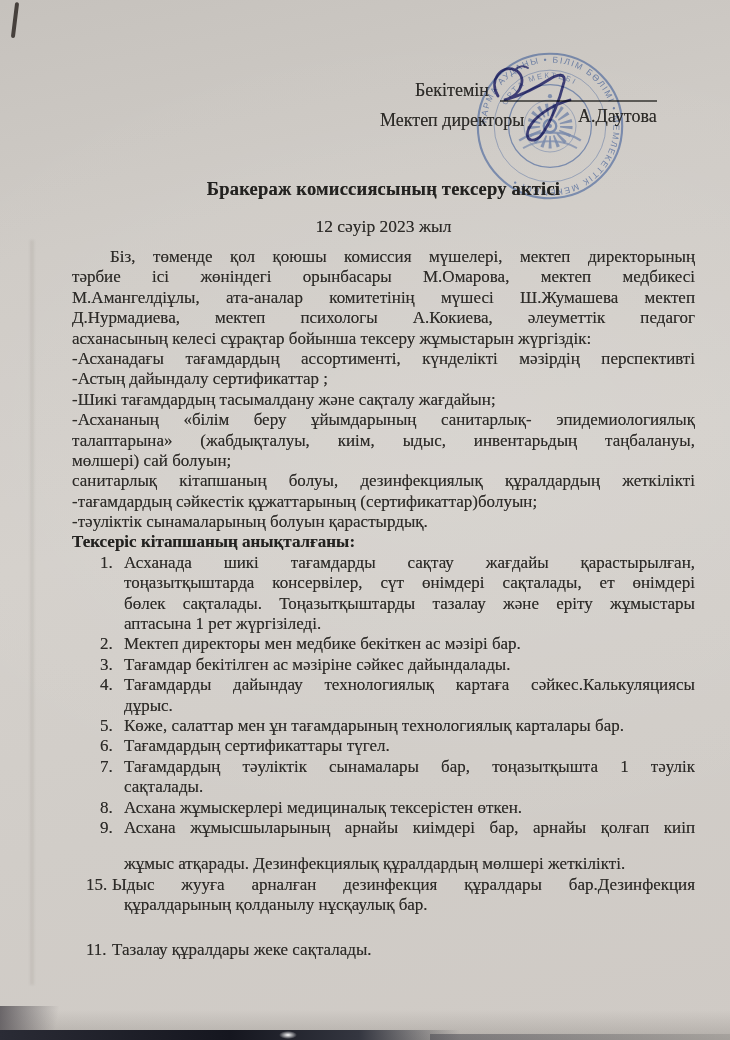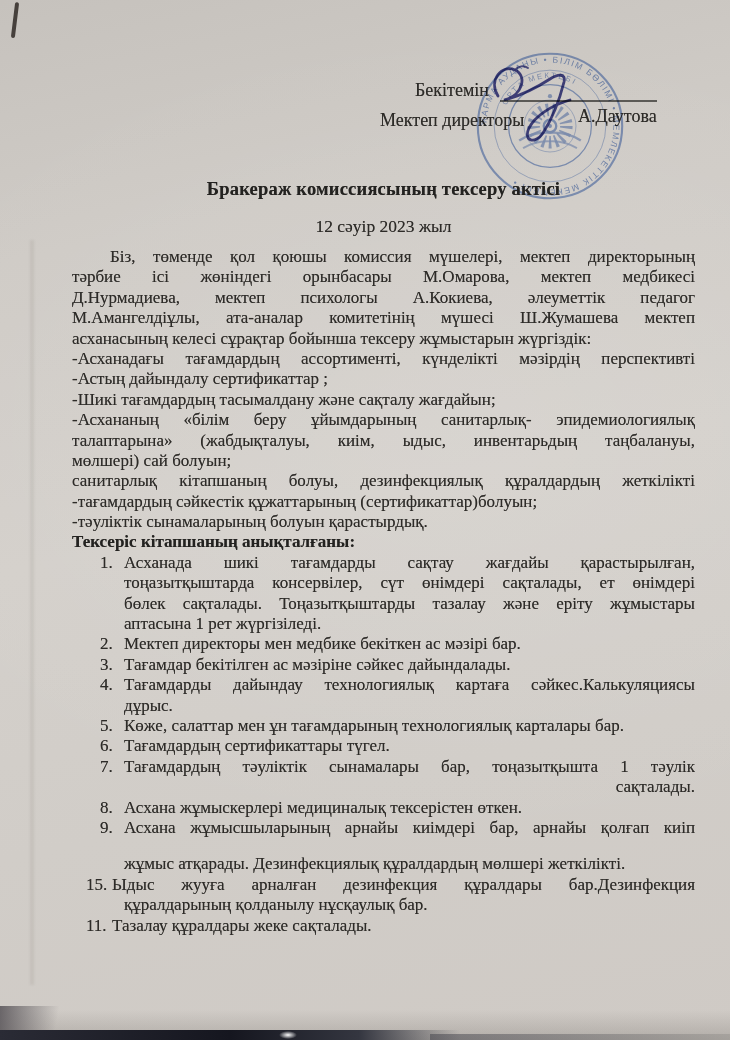--- a/index.html
+++ b/index.html
@@ -93,22 +93,22 @@
              C 77 80 94 69 112 64" fill="none" stroke="#3c3e8e" stroke-width="2.8" stroke-linecap="round" opacity=".92"></path>
     <path d="M 57 34 C 60 30 66 29 70 32" fill="none" stroke="#3c3e8e" stroke-width="2" stroke-linecap="round" opacity=".85"></path>
   </svg>
 
   <div class="abs title-row soft" style="top:179px;">Бракераж комиссиясының тексеру актісі</div>
   <div class="abs date-row ink soft" style="top:216px;">12 сәуір  2023 жыл</div>
 
   <div class="abs body-block soft">
       <div class="bline j" style="text-indent: 38px;">Біз, төменде қол қоюшы комиссия мүшелері, мектеп директорының</div>
       <div class="bline j">тәрбие ісі жөніндегі орынбасары М.Омарова, мектеп медбикесі</div>
+      <div class="bline j">М.Амангелдіұлы, ата-аналар комитетінің мүшесі Ш.Жумашева мектеп</div>
       <div class="bline j">Д.Нурмадиева, мектеп психологы А.Кокиева, әлеуметтік педагог</div>
-      <div class="bline j">М.Амангелдіұлы, ата-аналар комитетінің мүшесі Ш.Жумашева мектеп</div>
       <div class="bline">асханасының келесі сұрақтар бойынша тексеру жұмыстарын жүргіздік:</div>
       <div class="bline j">-Асханадағы тағамдардың ассортименті, күнделікті мәзірдің перспективті</div>
       <div class="bline">-Астың дайындалу сертификаттар ;</div>
       <div class="bline">-Шикі тағамдардың тасымалдану және сақталу жағдайын;</div>
       <div class="bline j">-Асхананың «білім беру ұйымдарының санитарлық- эпидемиологиялық</div>
       <div class="bline j">талаптарына» (жабдықталуы, киім, ыдыс, инвентарьдың таңбалануы,</div>
       <div class="bline">мөлшері) сай болуын;</div>
       <div class="bline j">санитарлық кітапшаның болуы, дезинфекциялық құралдардың жеткілікті</div>
       <div class="bline">-тағамдардың сәйкестік құжаттарының (сертификаттар)болуын;</div>
       <div class="bline">-тәуліктік сынамаларының болуын қарастырдық.</div>
@@ -117,27 +117,27 @@
       <div class="bline j" style="padding-left: 52px;">тоңазытқыштарда консервілер, сүт өнімдері сақталады, ет өнімдері</div>
       <div class="bline j" style="padding-left: 52px;">бөлек сақталады. Тоңазытқыштарды тазалау және еріту жұмыстары</div>
       <div class="bline" style="padding-left: 52px;">аптасына 1 рет жүргізіледі.</div>
       <div class="bline" style="padding-left: 52px;"><span class="marker" style="left: 28px;">2.</span>Мектеп директоры мен медбике бекіткен ас мәзірі бар.</div>
       <div class="bline" style="padding-left: 52px;"><span class="marker" style="left: 28px;">3.</span>Тағамдар бекітілген ас мәзіріне сәйкес дайындалады.</div>
       <div class="bline j" style="padding-left: 52px;"><span class="marker" style="left: 28px;">4.</span>Тағамдарды дайындау технологиялық картаға сәйкес.Калькуляциясы</div>
       <div class="bline" style="padding-left: 52px;">дұрыс.</div>
       <div class="bline" style="padding-left: 52px;"><span class="marker" style="left: 28px;">5.</span>Көже, салаттар мен ұн тағамдарының технологиялық карталары бар.</div>
       <div class="bline" style="padding-left: 52px;"><span class="marker" style="left: 28px;">6.</span>Тағамдардың сертификаттары түгел.</div>
       <div class="bline j" style="padding-left: 52px;"><span class="marker" style="left: 28px;">7.</span>Тағамдардың тәуліктік сынамалары бар, тоңазытқышта 1 тәулік</div>
-      <div class="bline" style="padding-left: 52px; text-align: right;">сақталады.</div>
+      <div class="bline" style="padding-left: 52px;">сақталады.</div>
       <div class="bline" style="padding-left: 52px;"><span class="marker" style="left: 28px;">8.</span>Асхана жұмыскерлері медициналық тексерістен өткен.</div>
       <div class="bline j" style="padding-left: 52px;"><span class="marker" style="left: 28px;">9.</span>Асхана жұмысшыларының арнайы киімдері бар, арнайы қолғап киіп</div>
       <div class="bline" style="padding-left: 52px; margin-top: 16px;">жұмыс атқарады. Дезинфекциялық құралдардың мөлшері жеткілікті.</div>
       <div class="bline j" style="padding-left: 40px;"><span class="marker" style="left: 14px;">15.</span>Ыдыс жууға арналған  дезинфекция құралдары бар.Дезинфекция</div>
       <div class="bline" style="padding-left: 52px;">құралдарының қолданылу нұсқаулық бар.</div>
-      <div class="bline" style="padding-left: 40px;"><span class="marker" style="left: 14px;">11.</span>Тазалау құралдары жеке сақталады.</div>
+      <div class="bline" style="padding-left: 40px; margin-top: 24px;"><span class="marker" style="left: 14px;">11.</span>Тазалау құралдары жеке сақталады.</div>
     </div>
 
   <div class="abs bottom-shadow"></div>
   <div class="abs corner-shade"></div>
   <div class="abs table-strip"></div>
   <div class="abs table-strip-right"></div>
   <div class="abs glint"></div>
 
 </div>
 

